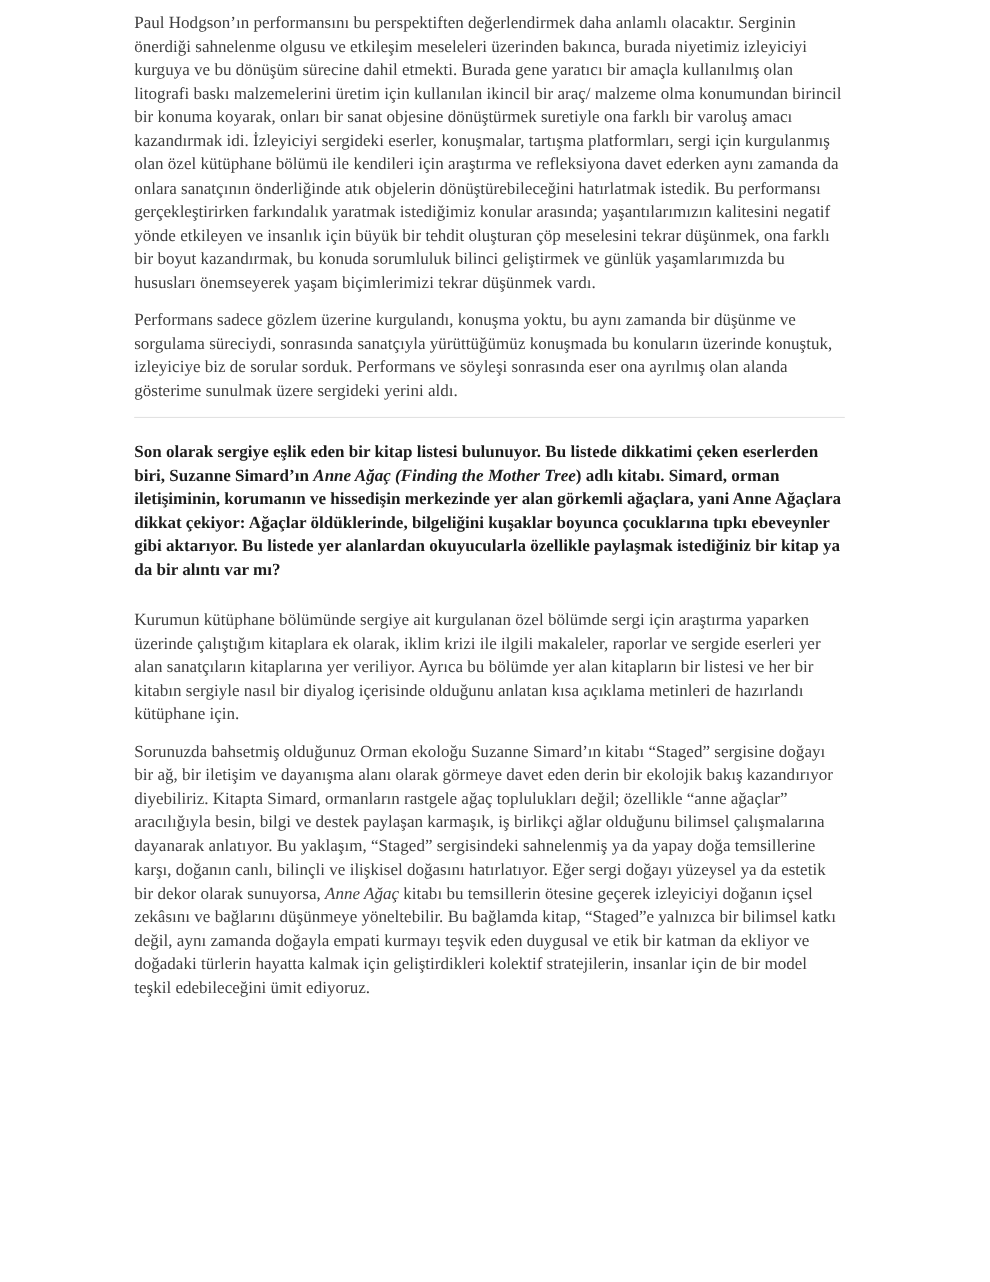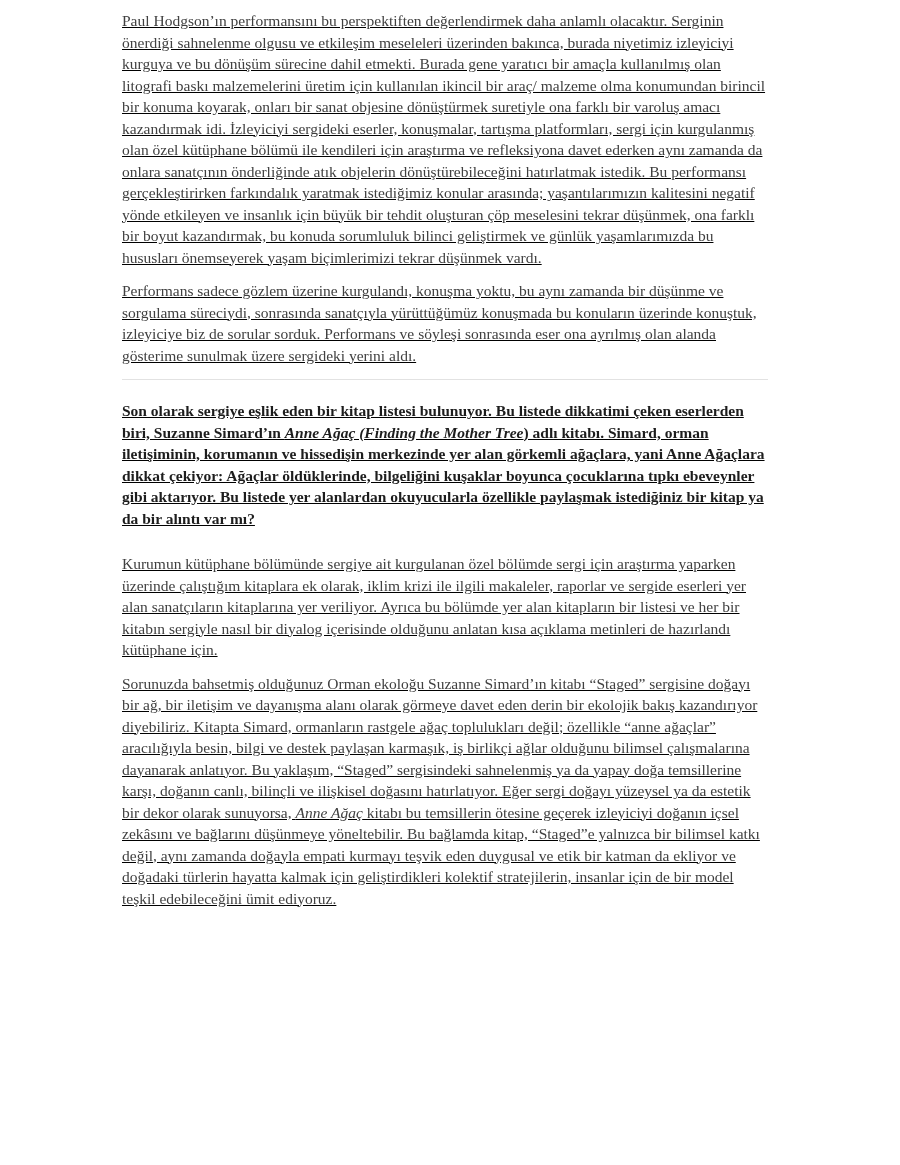--- a/index.html
+++ b/index.html
@@ -8,21 +8,21 @@
     --question:#1d1d1d;
     --divider:#e2e2e2;
   }
   *{box-sizing:border-box;}
   html,body{margin:0;padding:0;}
   body{
     width:900px;height:1165px;overflow:hidden;
     background:var(--bg);
   }
   .page{
-    width:880px;min-height:1165px;background:var(--bg);text-decoration:underline;
+    width:880px;min-height:1165px;background:var(--bg);
   }
   .article{
     padding:10px 112px 0 122px;
     font-family:"Liberation Serif","DejaVu Serif",serif;
     font-size:15.5px;
     line-height:21.5px;
     color:var(--text);
     text-align:left;
   }
   .article p{margin:0 0 12px 0;}

